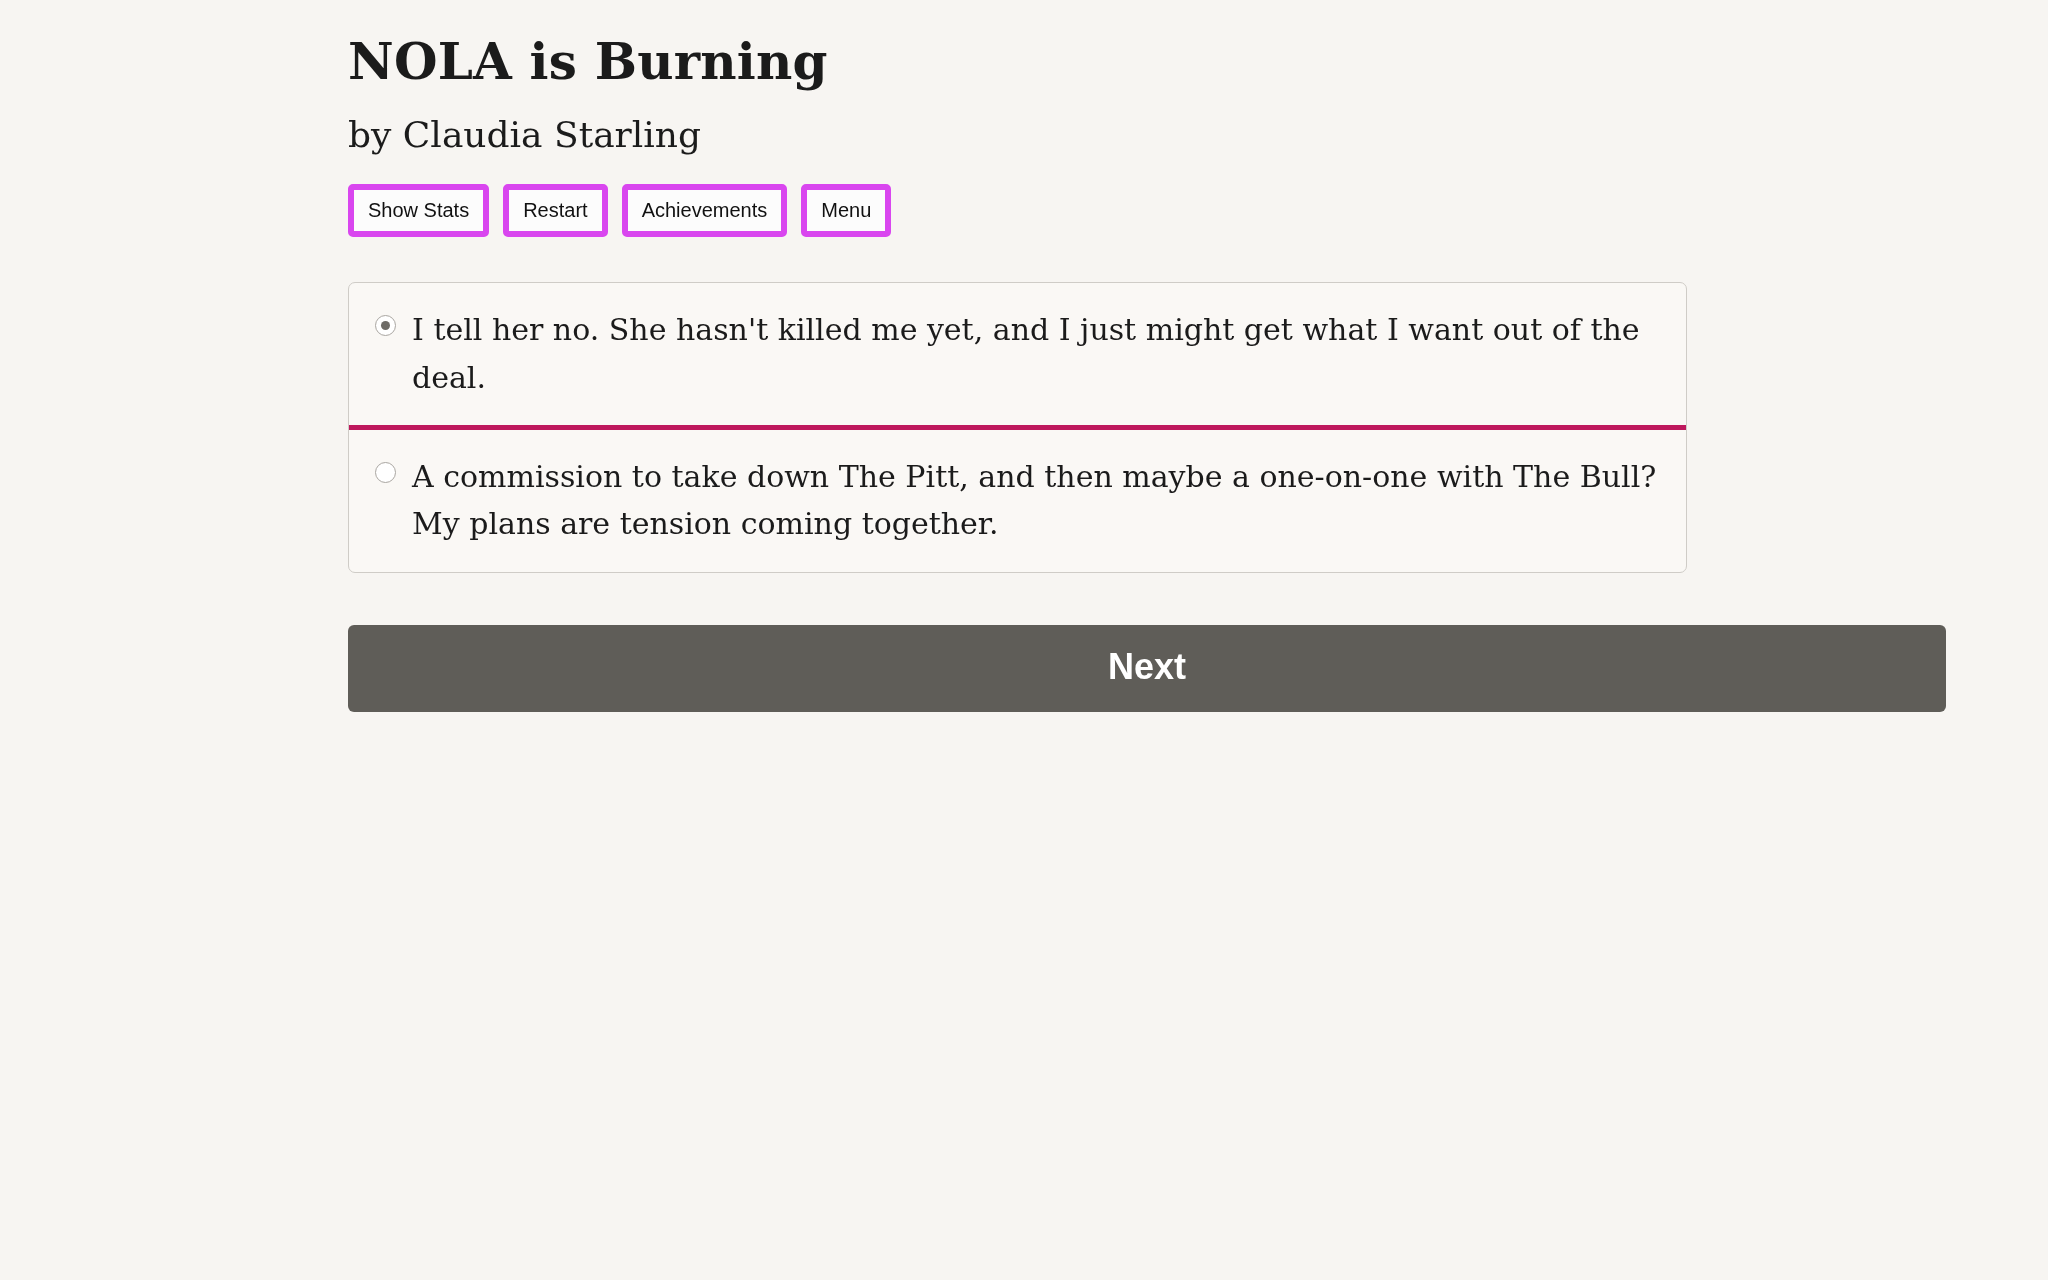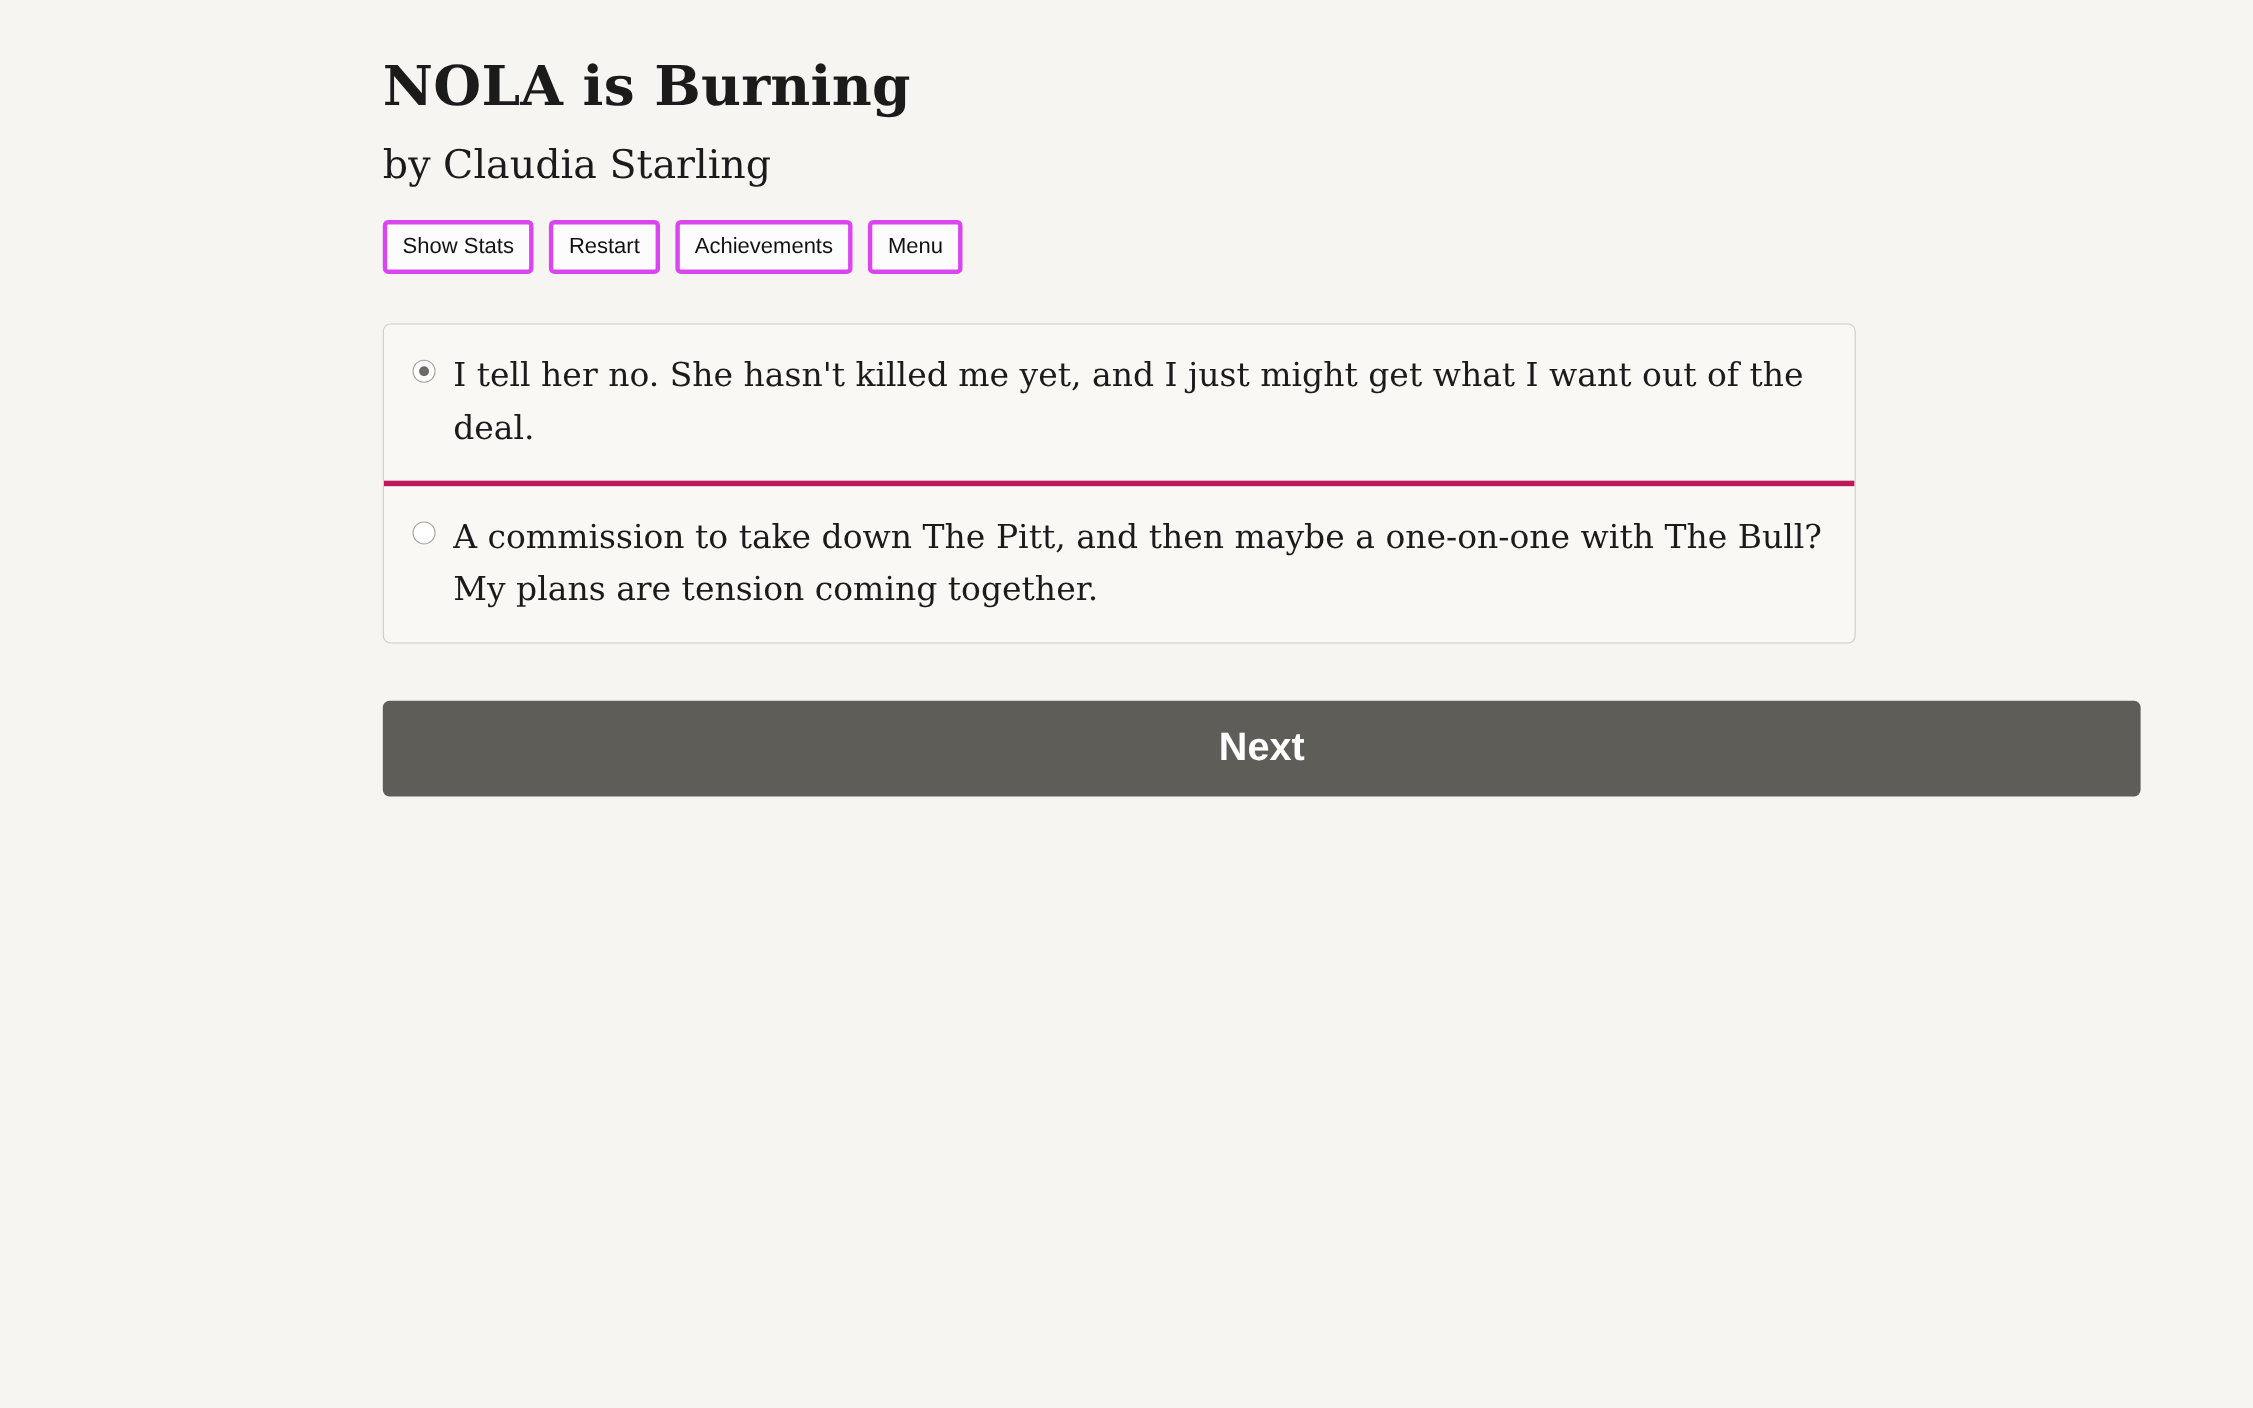--- a/index.html
+++ b/index.html
@@ -15,21 +15,21 @@
     overflow: hidden;
   }
   .page {
     box-sizing: border-box;
     width: 100%;
     height: 100%;
     padding: 28px 0 0 0;
   }
   .wrap {
     width: 1360px;
-    margin: 16px auto;
+    margin: 0 auto;
     padding-left: 8px;
   }
   .title {
     font-size: 50px;
     font-weight: 700;
     letter-spacing: 0.2px;
     margin: 0 0 0 0;
     line-height: 1.35;
   }
   .byline {
@@ -42,21 +42,21 @@
     display: flex;
     gap: 14px;
     align-items: center;
   }
   .chip {
     font-family: "Liberation Sans", sans-serif;
     font-size: 20px;
     line-height: 1;
     color: #111;
     background: #fcfcfc;
-    border: 4px solid #d946ef;
+    border: 6px solid #d946ef;
     border-radius: 5px;
     padding: 10px 14px 11px 14px;
     cursor: pointer;
   }
   p.story {
     font-size: 30.5px;
     line-height: 1.62;
     margin: 30px 0 0 0;
     max-width: 1345px;
   }

